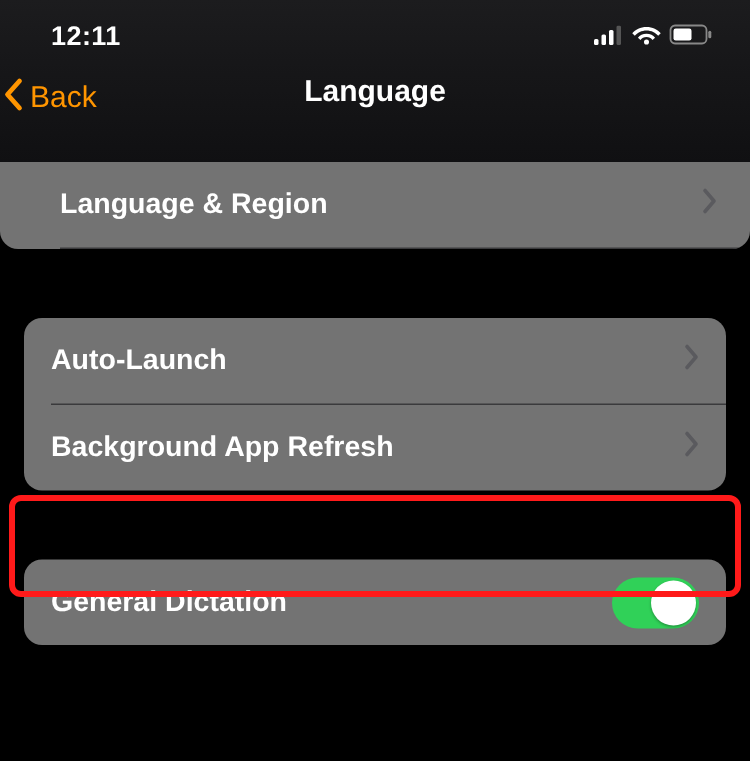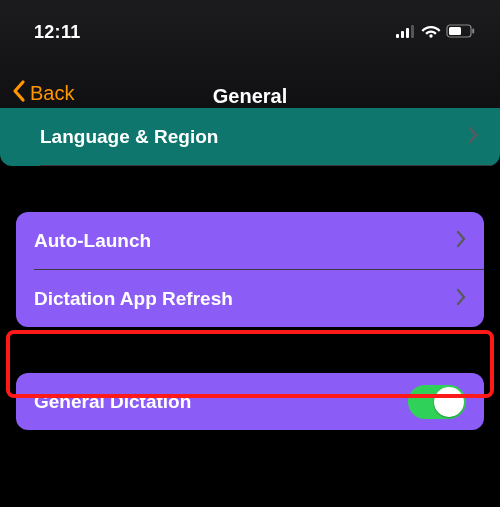--- a/index.html
+++ b/index.html
@@ -16,44 +16,44 @@
       overflow: hidden;
       position: relative;
     }
     
     .status-bar {
       height: 50px;
       width: 100%;
       background: linear-gradient(to bottom, #1c1c1e 0%, #161618 100%);
       display: flex;
       justify-content: space-between;
-      align-items: center;
+      align-items: flex-start;
       padding: 14px 24px 0 34px;
       color: #fff;
     }
     .status-time {
       font-size: 18px;
       font-weight: 600;
       letter-spacing: 0.3px;
     }
     .status-icons {
       display: flex;
       align-items: center;
       gap: 5px;
       padding-top: 2px;
     }
     
     .nav-bar {
       height: 58px;
       width: 100%;
       background: linear-gradient(to bottom, #161618 0%, #101012 100%);
       display: flex;
-      align-items: flex-end;
-      position: relative;
-      padding: 0 10px;
+      align-items: flex-start;
+      position: relative;
+      padding: 0 0;
     }
     .back-button {
       display: flex;
       align-items: center;
       color: #ff9500;
       font-size: 20px;
       font-weight: 400;
       cursor: pointer;
     }
     .back-chevron {
@@ -69,28 +69,28 @@
       font-weight: 600;
     }
     
     .content {
        padding: 0 0 0 0;
     }
     .group {
       margin: 0 0 0 0;
     }
     .group.first {
-      background: #0f766e;
+      background: #737373;
       border-bottom-left-radius: 12px;
       border-bottom-right-radius: 12px;
       overflow: hidden;
     }
     .group.inset {
       margin: 0 16px;
-      background: #8b5cf6;
+      background: #737373;
       border-radius: 12px;
       overflow: hidden;
     }
     .spacer {
       height: 46px;
     }
     .row {
       height: 57px;
       display: flex;
       align-items: center;
@@ -187,21 +187,21 @@
 
 <div class="nav-bar">
   <div class="back-button">
     <span class="back-chevron">
       <svg width="18" height="24" viewBox="0 0 14 24">
         <path d="M11 3 L3 12 L11 21" stroke="#ff9500" stroke-width="3.2" fill="none" stroke-linecap="round" stroke-linejoin="round"></path>
       </svg>
     </span>
     <span>Back</span>
   </div>
-  <div class="nav-title">General</div>
+  <div class="nav-title">Language</div>
 </div>
 
 <div class="content">
 
   <div class="group first">
     <div class="row">
       <span class="row-label">Language &amp; Region</span>
       <span class="chevron-right">
         <svg width="10" height="18" viewBox="0 0 10 18">
             <path d="M2 2 L8 9 L2 16" stroke-width="2.4" fill="none" stroke-linecap="round" stroke-linejoin="round"></path>
@@ -217,21 +217,21 @@
     <div class="row">
       <span class="row-label">Auto-Launch</span>
       <span class="chevron-right">
         <svg width="10" height="18" viewBox="0 0 10 18">
             <path d="M2 2 L8 9 L2 16" stroke-width="2.4" fill="none" stroke-linecap="round" stroke-linejoin="round"></path>
           </svg>
       </span>
     </div>
     <div class="separator"></div>
     <div class="row highlight-row">
-      <span class="row-label">Dictation App Refresh</span>
+      <span class="row-label">Background App Refresh</span>
       <span class="chevron-right">
         <svg width="10" height="18" viewBox="0 0 10 18">
             <path d="M2 2 L8 9 L2 16" stroke-width="2.4" fill="none" stroke-linecap="round" stroke-linejoin="round"></path>
           </svg>
       </span>
     </div>
   </div>
 
   <div class="spacer"></div>
 

